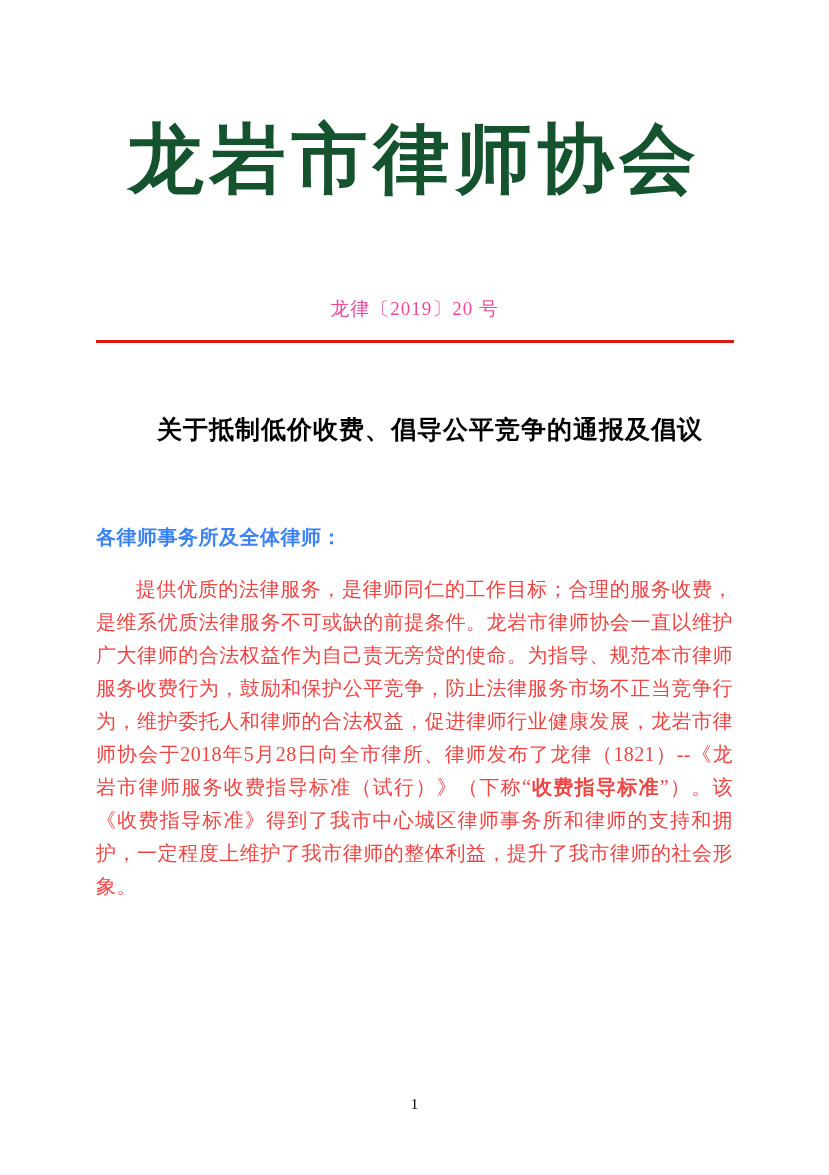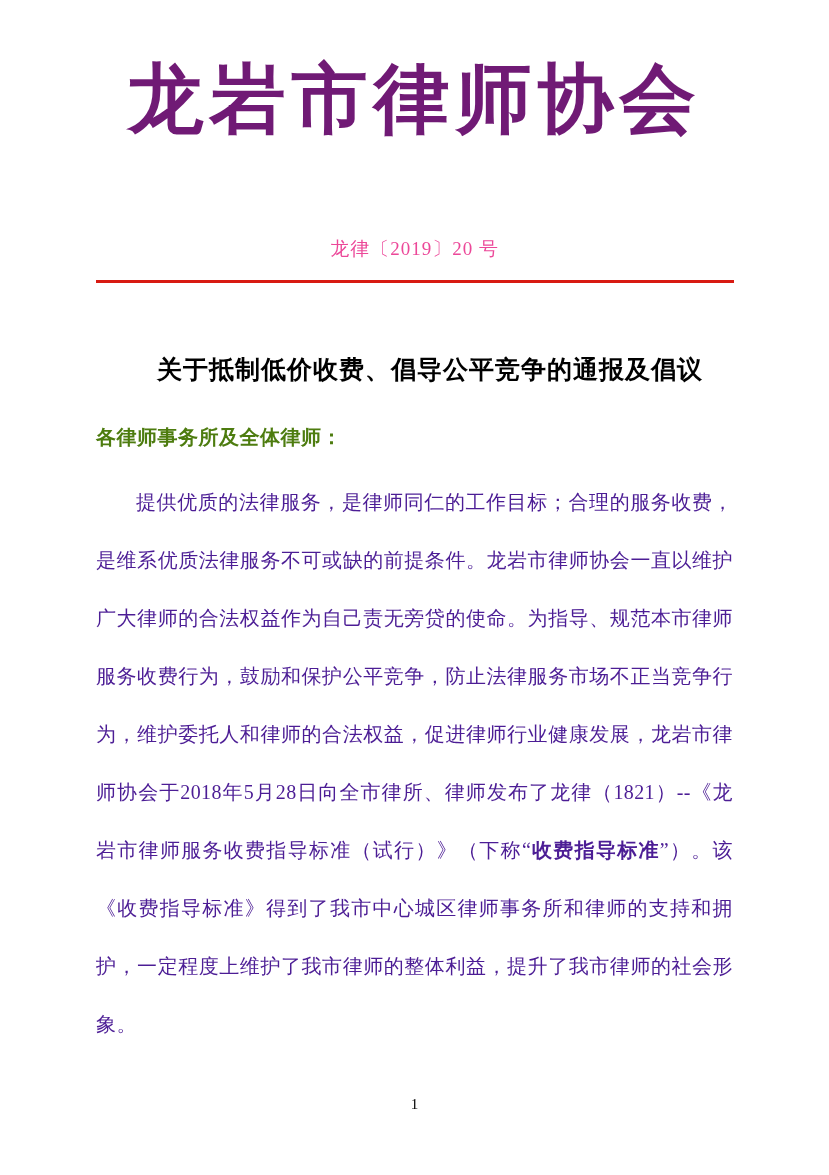--- a/index.html
+++ b/index.html
@@ -10,23 +10,23 @@
   .page {
     position: relative;
     width: 829px;
     height: 1175px;
     background: #ffffff;
     font-family: "Liberation Serif", "DejaVu Serif", serif;
     overflow: hidden;
     box-sizing: border-box;
   }
   .masthead {
-    margin-top: 60px;
+    margin-top: 120px;
     text-align: center;
-    color: #701a75;
+    color: #14532d;
     font-family: "Liberation Serif", "DejaVu Serif", serif;
     font-weight: bold;
     font-size: 76px;
     letter-spacing: 6px;
     line-height: 1.05;
     white-space: nowrap;
   }
   .doc-number {
     margin-top: 96px;
     text-align: center;
@@ -43,32 +43,32 @@
   .doc-title {
     margin-top: 70px;
     text-align: center;
     font-size: 25px;
     font-weight: bold;
     color: #000000;
     letter-spacing: 1px;
     padding-left: 31px;
   }
   .salutation {
-    margin-top: 38px;
+    margin-top: 78px;
     margin-left: 96px;
     font-size: 20px;
     font-weight: bold;
-    color: #4d7c0f;
+    color: #3b82f6;
     letter-spacing: 0.5px;
   }
   .body-text {
     margin: 22px 96px 0 96px;
     font-size: 20px;
-    line-height: 58px;
-    color: #4c1d95;
+    line-height: 33px;
+    color: #ef4444;
     text-align: justify;
     text-justify: inter-ideograph;
     text-indent: 2em;
     letter-spacing: 0.4px;
   }
   .body-text b {
     font-weight: bold;
   }
   .page-number {
     position: absolute;

